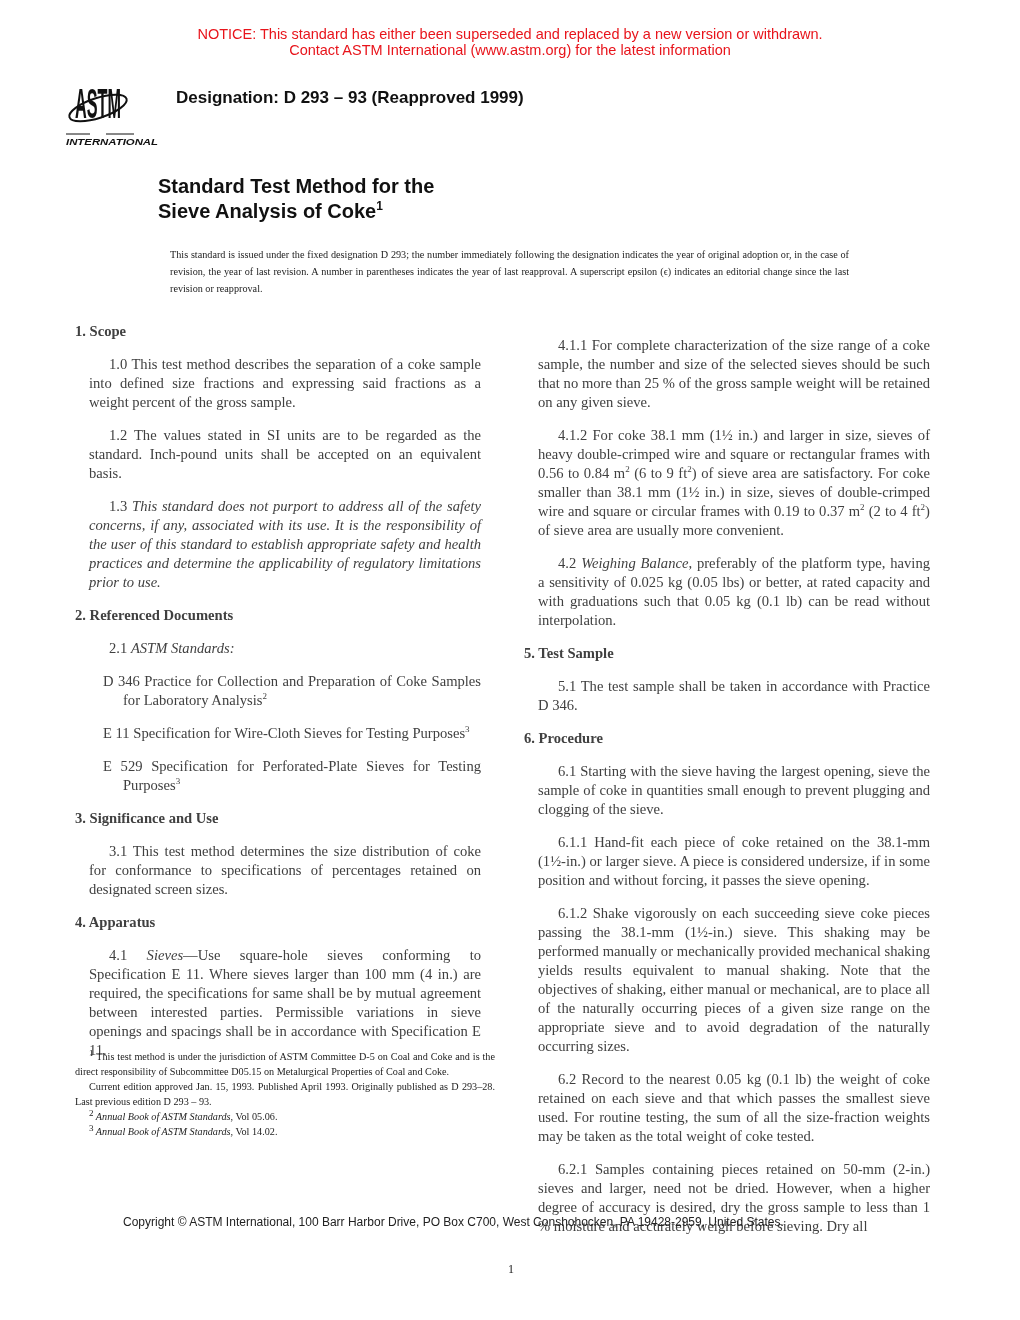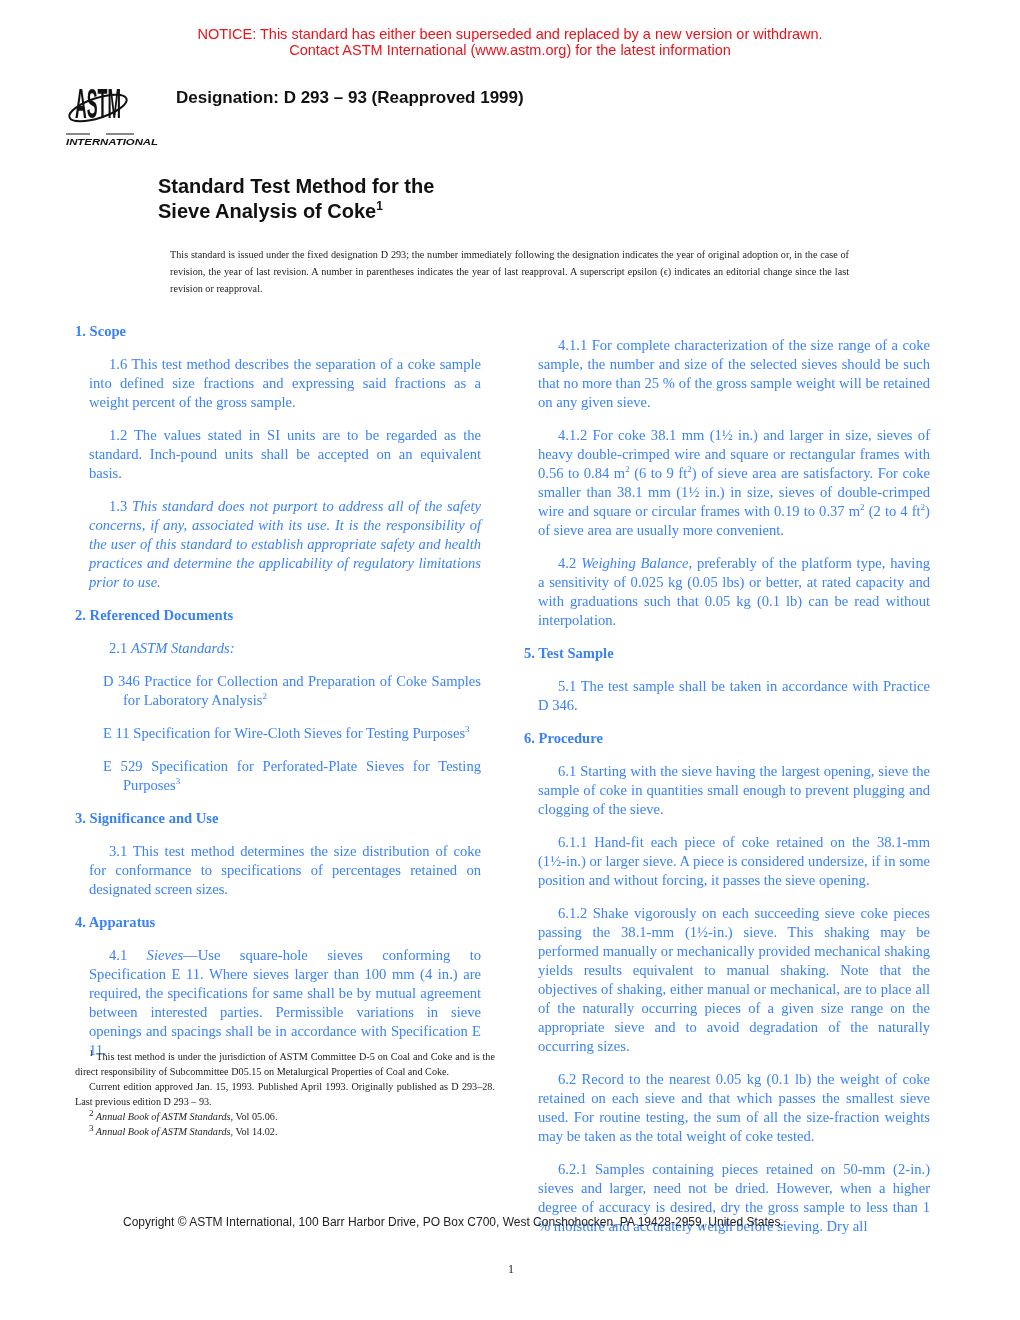--- a/index.html
+++ b/index.html
@@ -8,21 +8,21 @@
     font-family: "Liberation Sans", sans-serif; font-weight: normal; font-size: 14.5px; line-height: 16px; color: #e8141b; }
   .logo { position: absolute; left: 64px; top: 76px; width: 100px; height: 72px; }
   .designation { position: absolute; left: 176px; top: 88px; font-family: "Liberation Sans", sans-serif;
     font-weight: bold; font-size: 17px; color: #111; }
   .title { position: absolute; left: 158px; top: 174px; font-family: "Liberation Sans", sans-serif;
     font-weight: bold; font-size: 20px; line-height: 25px; color: #111; }
   .title sup { font-size: 12px; vertical-align: super; line-height: 0; }
   .issuance { position: absolute; left: 170px; top: 246px; width: 679px; font-family: "Liberation Serif", serif;
     font-size: 10.2px; line-height: 17px; text-align: justify; color: #222; }
   .col { position: absolute; top: 322px; width: 420px; font-family: "Liberation Serif", serif;
-    font-size: 14.6px; line-height: 19px; color: #3b82f6; text-align: justify; }
+    font-size: 14.6px; line-height: 19px; color: #404040; text-align: justify; }
   .col-left { left: 75px; }
   .col-right { left: 524px; }
   .col h2 { font-size: 14.6px; font-weight: bold; margin: 0 0 2px 0; line-height: 19px; }
   .col h2.gap { margin-top: 12px; }
   .col p { margin: 14px; text-indent: 20px; }
   .ref { padding-left: 34px; text-indent: -20px !important; }
   .sub { font-size: 9px; vertical-align: super; line-height: 0; }
   em { font-style: italic; }
   .footnotes { position: absolute; left: 75px; top: 1049px; width: 420px; font-family: "Liberation Serif", serif;
     font-size: 10.2px; line-height: 15px; color: #222; text-align: justify; }
@@ -54,21 +54,21 @@
 
 <div class="title">
   <div>Standard Test Method for the</div>
   <div><span>Sieve Analysis of Coke</span><sup>1</sup></div>
 </div>
 
 <div class="issuance">This standard is issued under the fixed designation D 293; the number immediately following the designation indicates the year of original adoption or, in the case of revision, the year of last revision. A number in parentheses indicates the year of last reapproval. A superscript epsilon (ϵ) indicates an editorial change since the last revision or reapproval.</div>
 
 <div class="col col-left">
   <h2>1.  Scope</h2>
-  <p>1.6 This test method describes the separation of a coke sample into defined size fractions and expressing said fractions as a weight percent of the gross sample.</p>
+  <p>1.0 This test method describes the separation of a coke sample into defined size fractions and expressing said fractions as a weight percent of the gross sample.</p>
   <p>1.2 The values stated in SI units are to be regarded as the standard. Inch-pound units shall be accepted on an equivalent basis.</p>
   <p><span>1.3 </span><em>This standard does not purport to address all of the safety concerns, if any, associated with its use. It is the responsibility of the user of this standard to establish appropriate safety and health practices and determine the applicability of regulatory limitations prior to use.</em></p>
 
   <h2 class="gap">2.  Referenced Documents</h2>
   <p><span>2.1 </span><em>ASTM Standards:</em></p>
   <p class="ref"><span>D 346 Practice for Collection and Preparation of Coke Samples for Laboratory Analysis</span><span class="sub">2</span></p>
   <p class="ref"><span>E 11 Specification for Wire-Cloth Sieves for Testing Purposes</span><span class="sub">3</span></p>
   <p class="ref"><span>E 529 Specification for Perforated-Plate Sieves for Testing Purposes</span><span class="sub">3</span></p>
 
   <h2 class="gap">3.  Significance and Use</h2>

